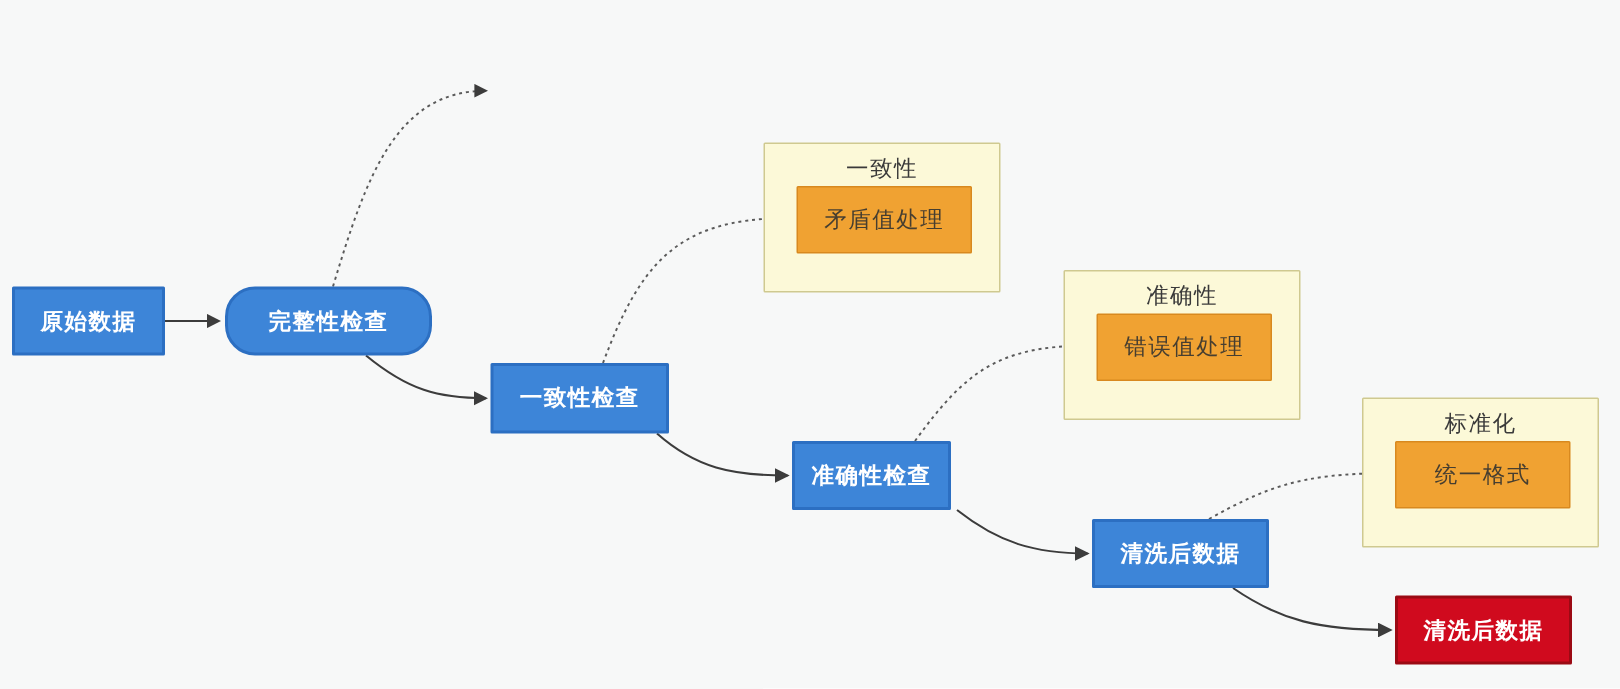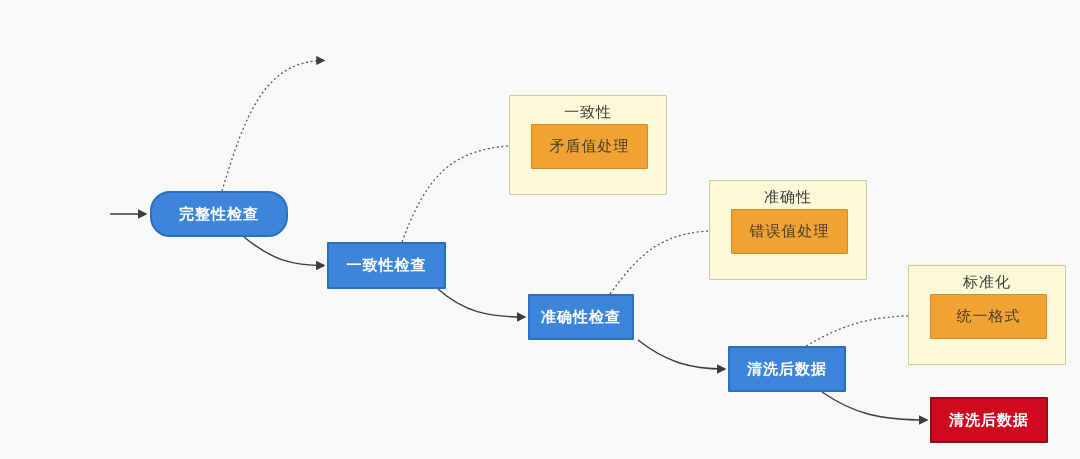--- a/index.html
+++ b/index.html
@@ -114,20 +114,21 @@
   <div class="group" style="left:709px; top:180px;">
     <div class="group-title">准确性</div>
     <div class="task">错误值处理</div>
   </div>
 
   <div class="group" style="left:908px; top:265px;">
     <div class="group-title">标准化</div>
     <div class="task">统一格式</div>
   </div>
 
+  <div class="node" style="left:8px; top:191px; width:102px; height:46px;">原始数据</div>
 
   <div class="node" style="left:150px; top:191px; width:138px; height:46px;border-radius:20px;">完整性检查</div>
 
   <div class="node" style="left:327px; top:242px; width:119px; height:47px;">一致性检查</div>
 
   <div class="node" style="left:528px; top:294px; width:106px; height:46px;">准确性检查</div>
 
   <div class="node" style="left:728px; top:346px; width:118px; height:46px;">清洗后数据</div>
 
   <div class="node end" style="left:930px; top:397px; width:118px; height:46px;">清洗后数据</div>

